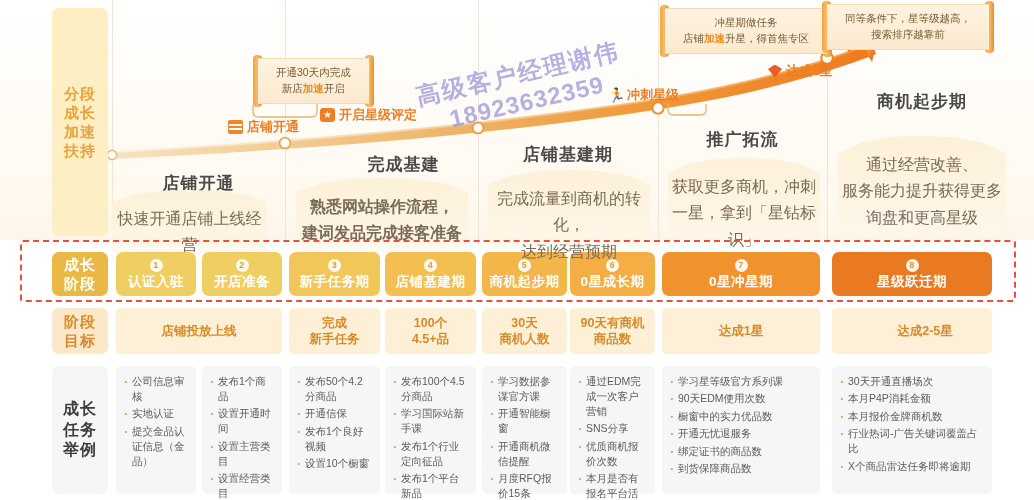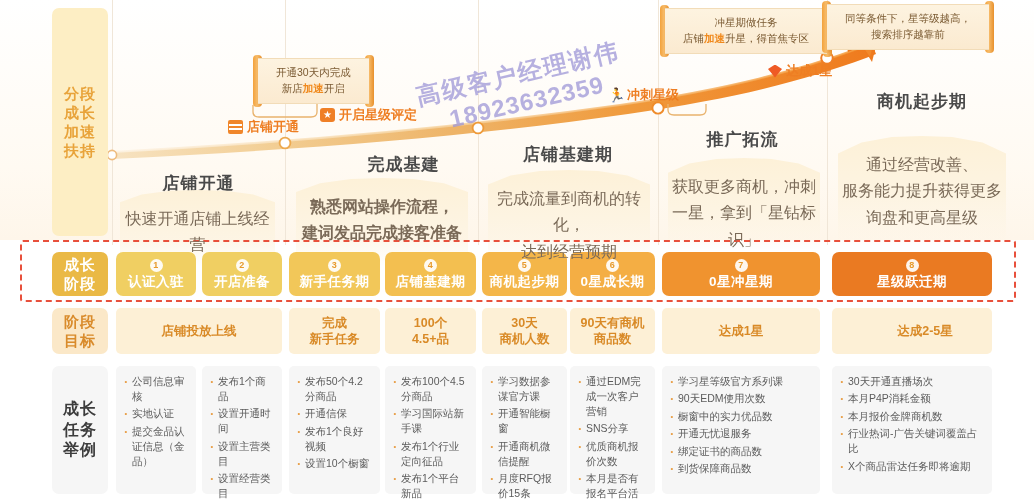--- a/index.html
+++ b/index.html
@@ -264,21 +264,21 @@
     <span class="mi-ico ico-diamond"></span>
     <span>达成1星</span>
   </div>
 
   <div class="phase-title" style="left:112px; top:172px; width:173px;">店铺开通</div>
   <div class="phase-title" style="left:285px; top:153px; width:193px;padding-left:44px;">完成基建</div>
   <div class="phase-title" style="left:478px; top:143px; width:180px;">店铺基建期</div>
   <div class="phase-title" style="left:658px; top:128px; width:169px;">推广拓流</div>
   <div class="phase-title" style="left:827px; top:90px; width:190px;">商机起步期</div>
 
-  <div class="phase-desc" style="left:120px; top:190px; width:155px; height:46px;">
+  <div class="phase-desc" style="left:112px; top:190px; width:155px; height:46px;">
     <div class="cloud"></div>
     <div class="txt">
         <div>快速开通店铺上线经营</div>
       </div>
   </div>
 
   <div class="phase-desc" style="left:296px; top:178px; width:172px; height:58px;font-weight:bold;">
     <div class="cloud"></div>
     <div class="txt">
       <div>熟悉网站操作流程，</div>

